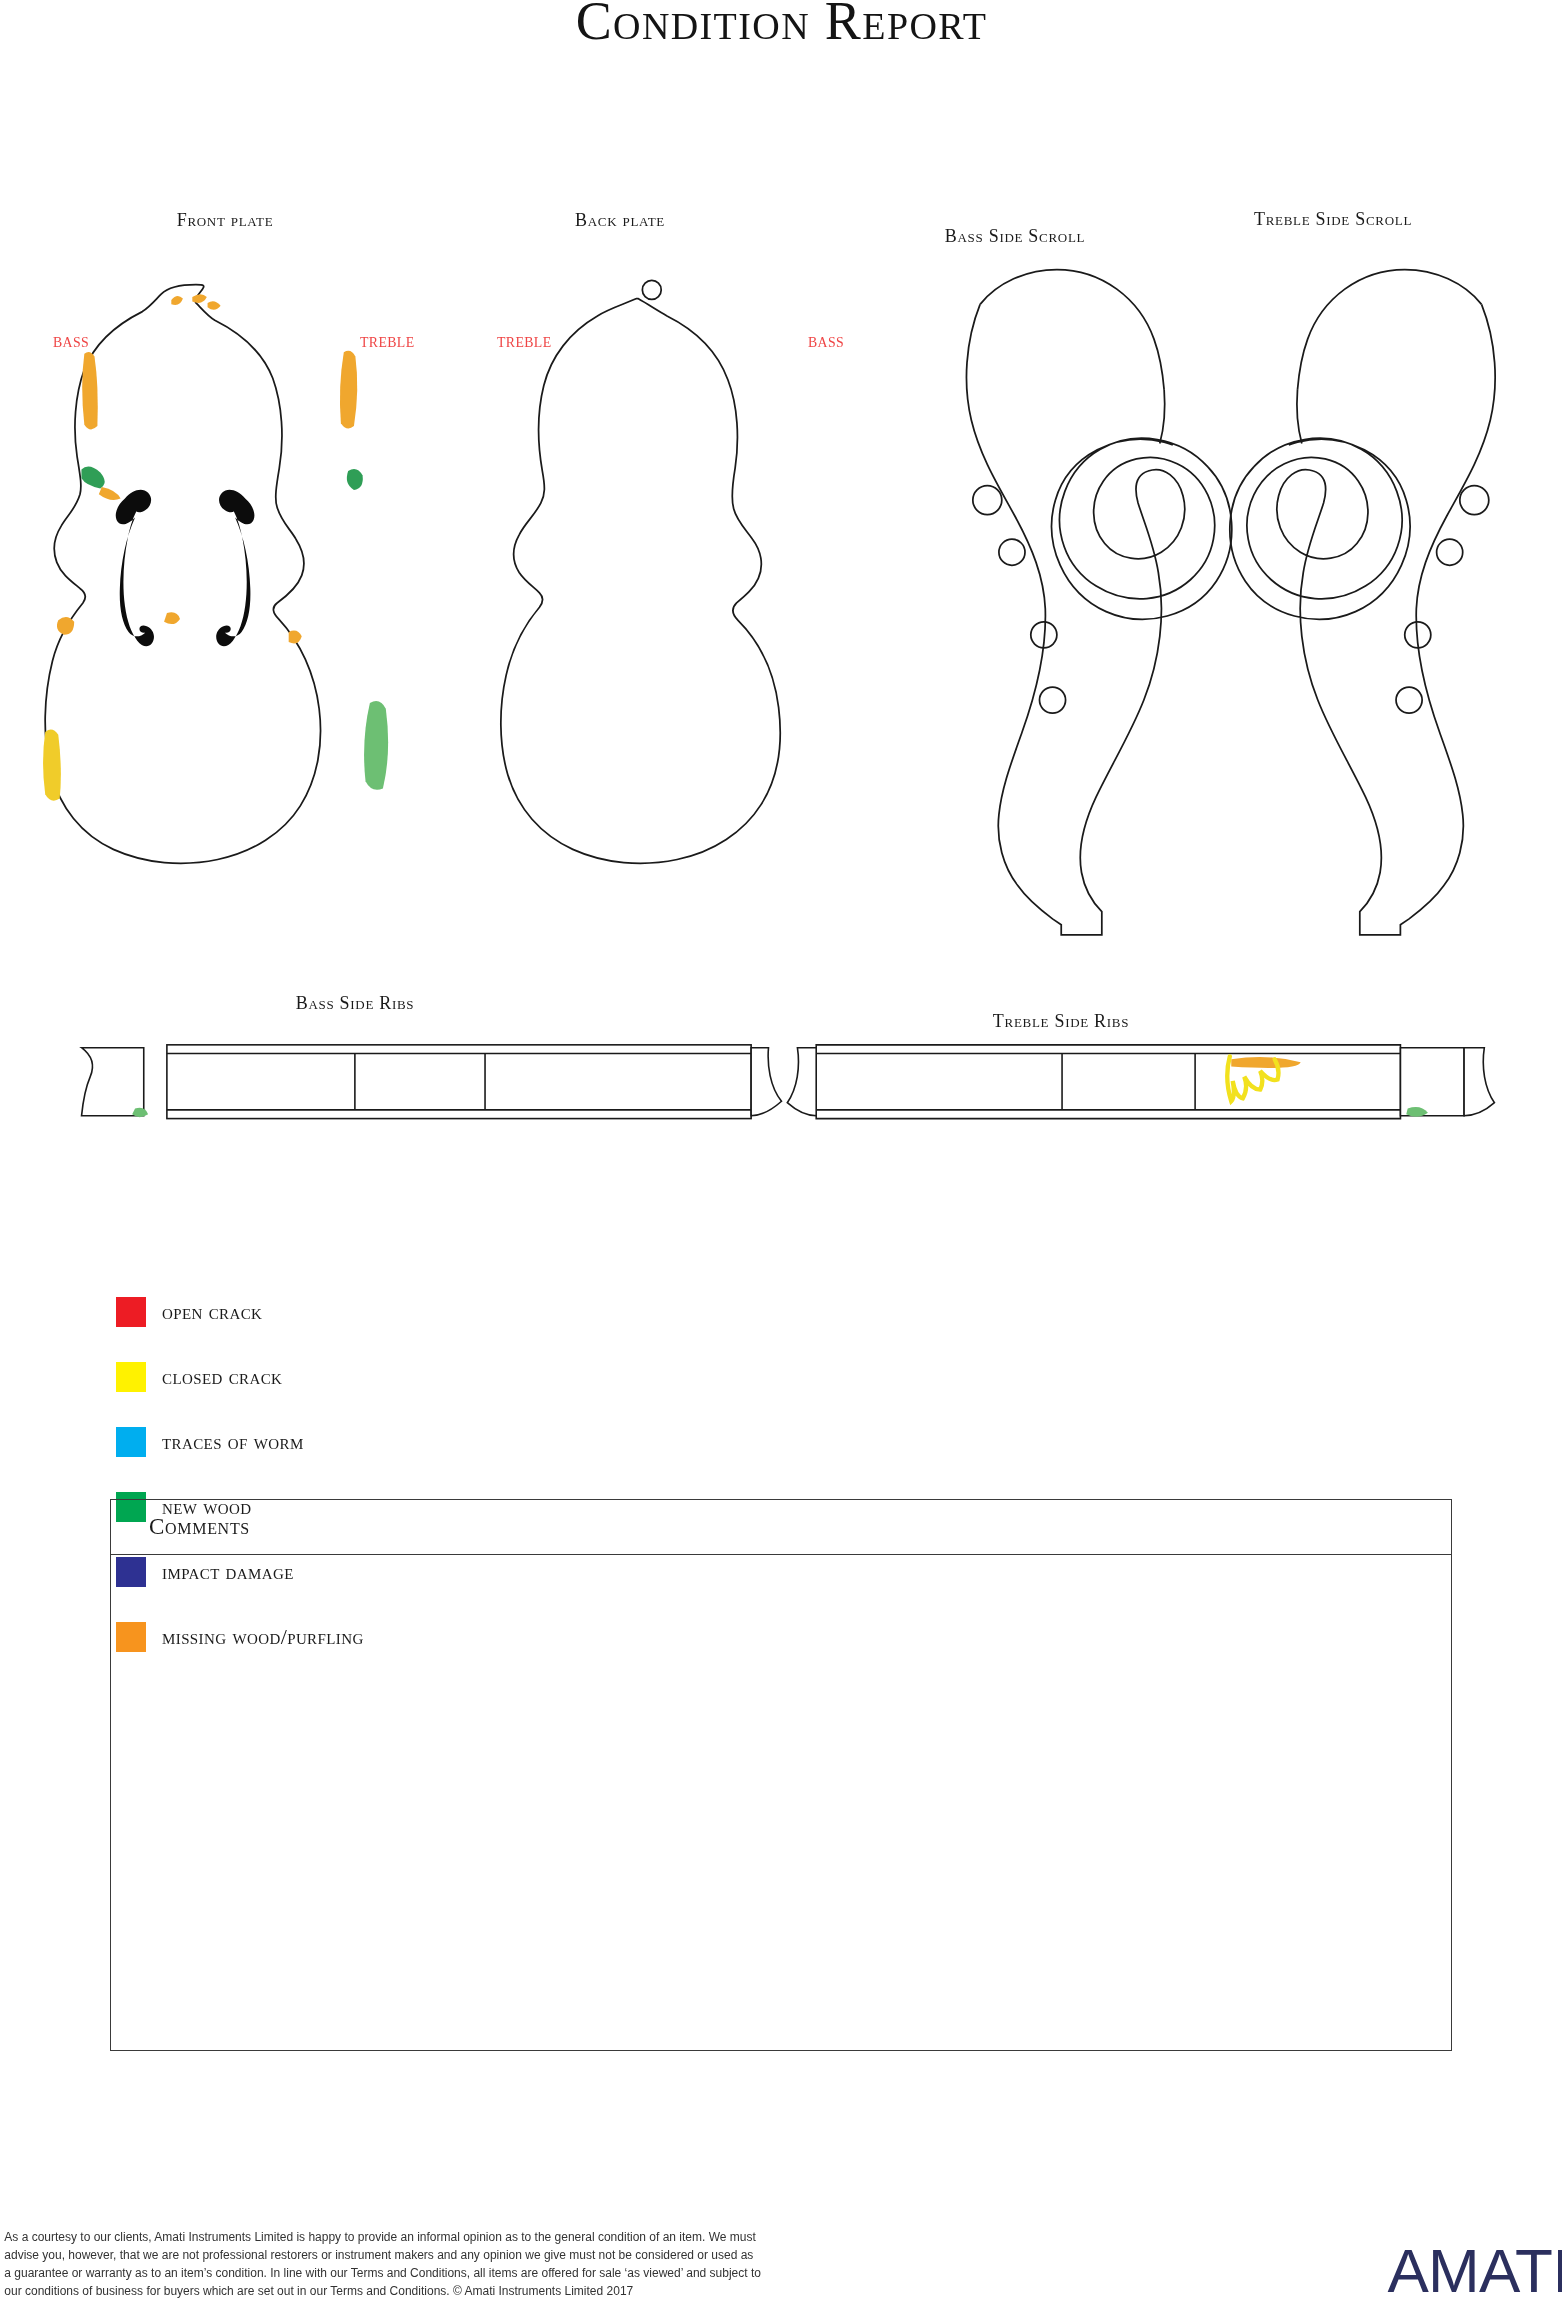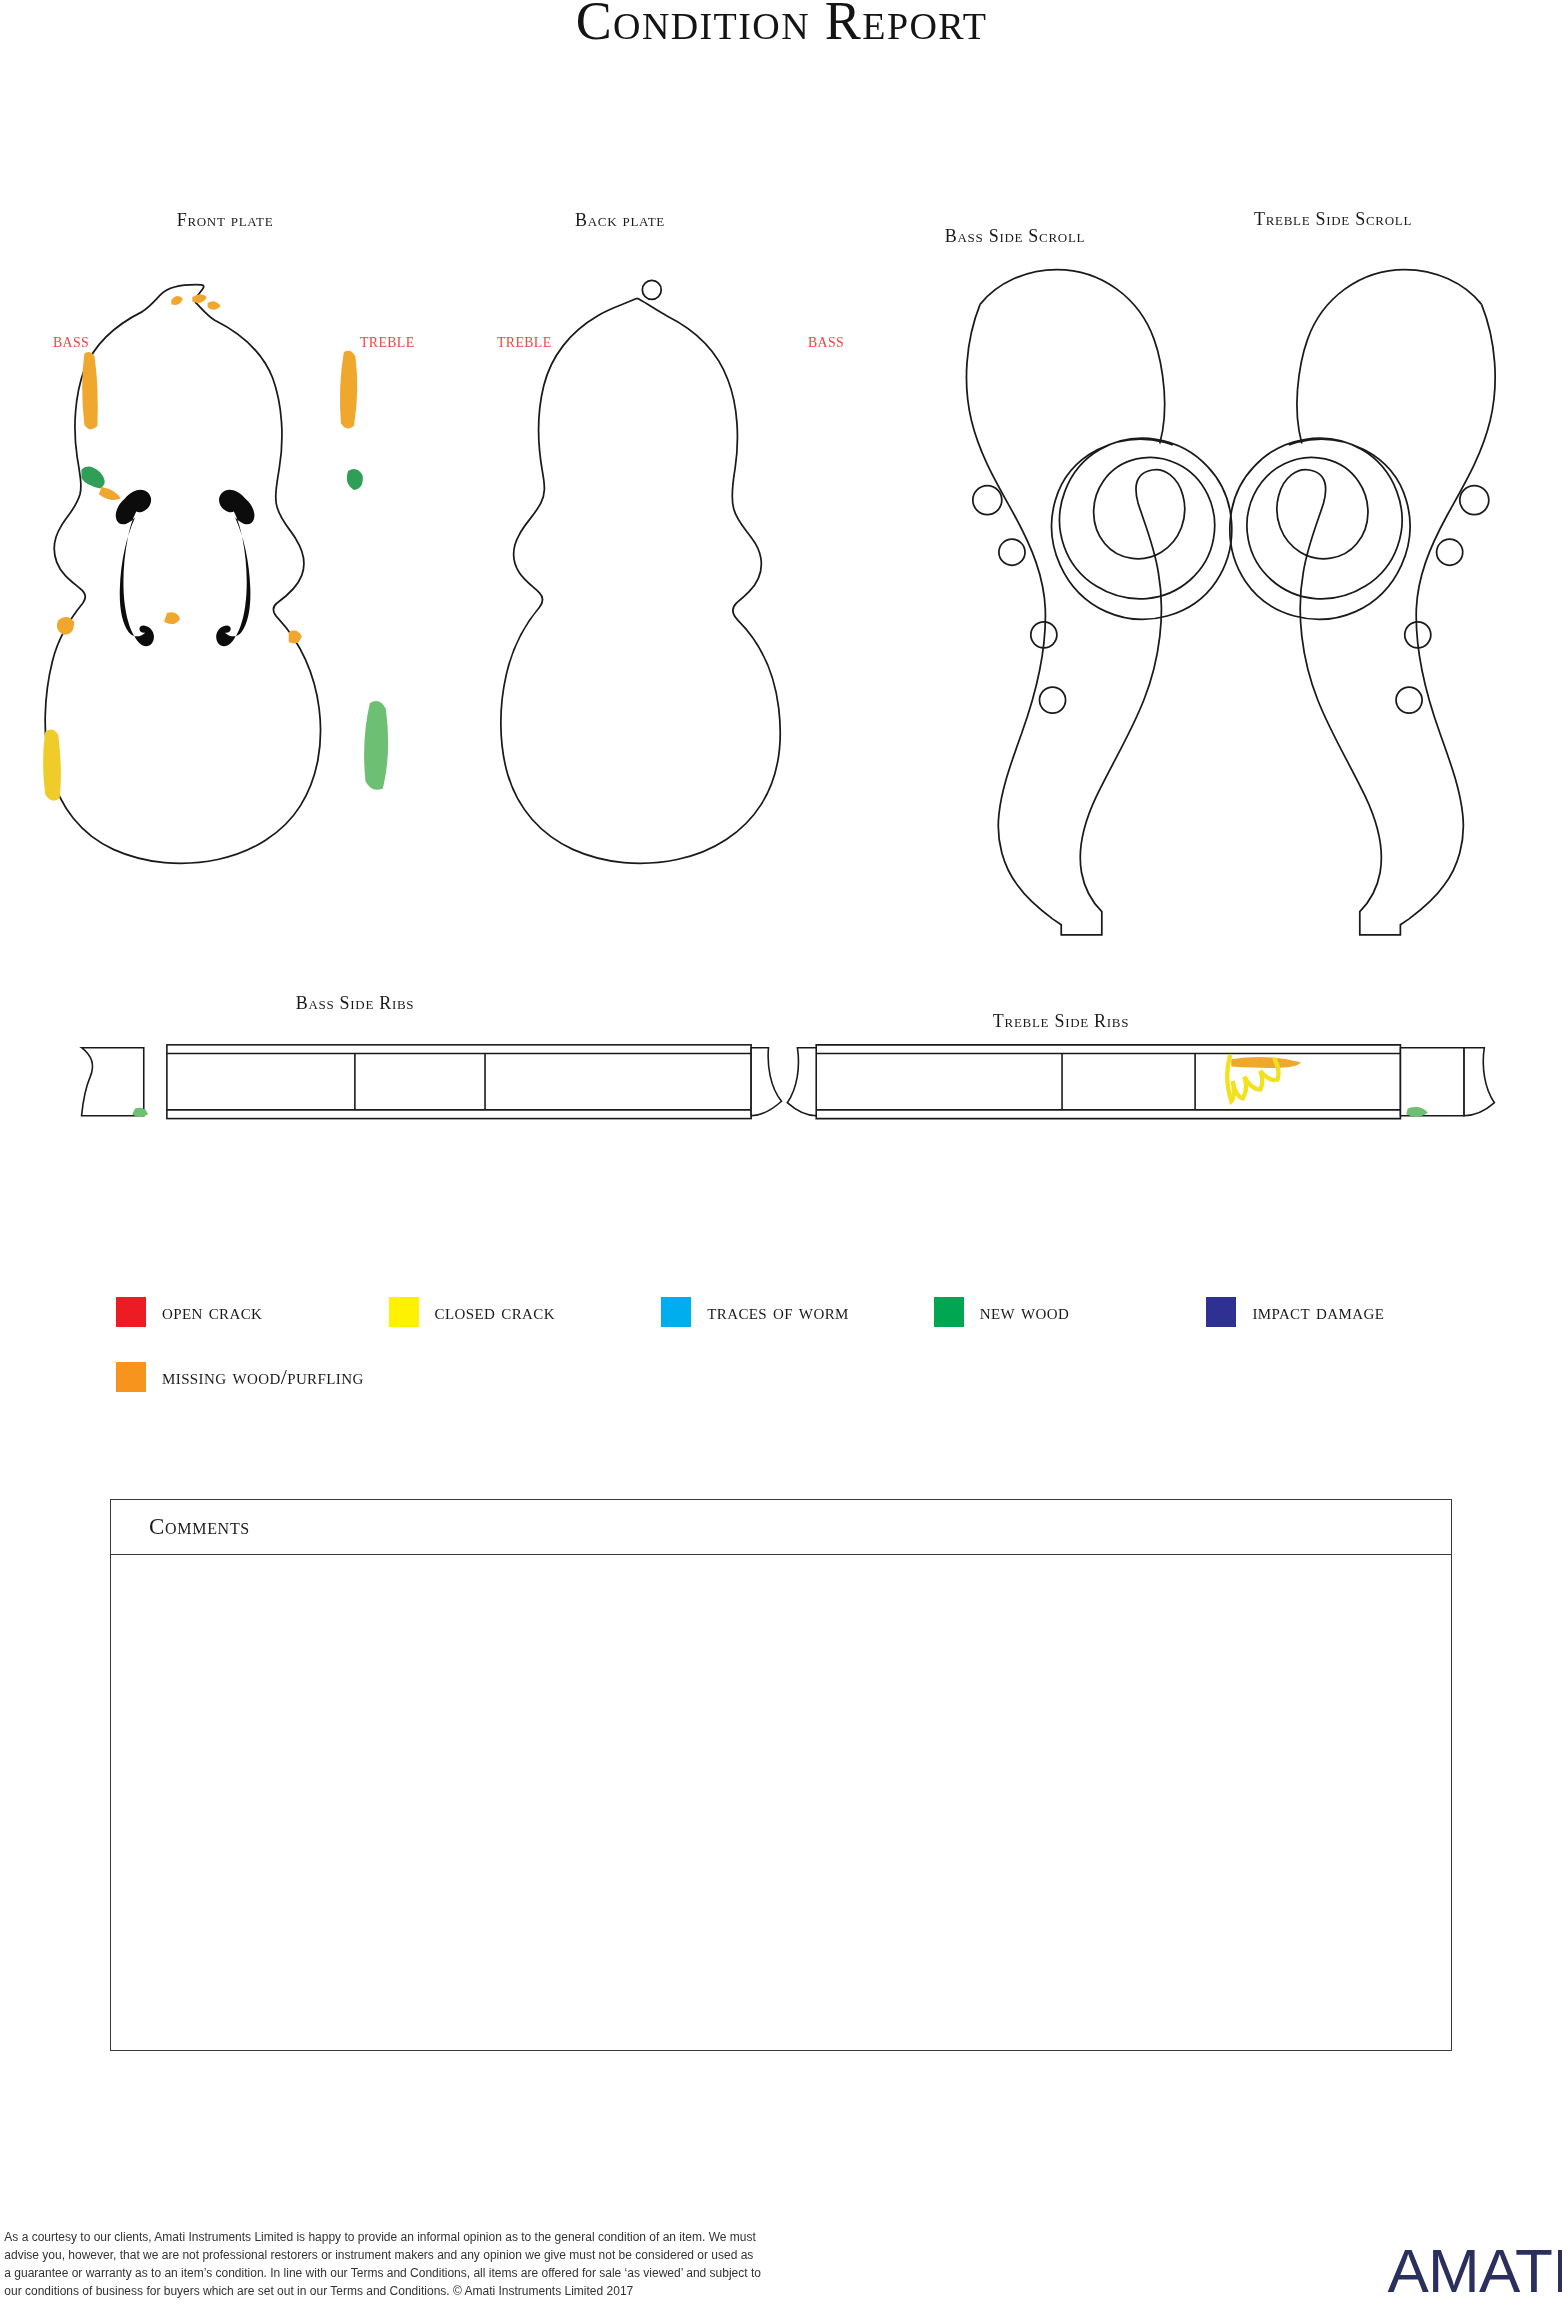--- a/index.html
+++ b/index.html
@@ -67,21 +67,21 @@
     height: 188px;
   }
 
   
   .legend {
     position: absolute;
     top: 1297px;
     left: 116px;
     width: 1363px;
     display: grid;
-    grid-template-columns: repeat(5, 1fr);
+    grid-template-columns: repeat(1, 1fr);
     grid-row-gap: 35px;
   }
   .legend-item {
     display: flex;
     align-items: center;
   }
   .legend-swatch {
     width: 30px;
     height: 30px;
     flex: 0 0 auto;

